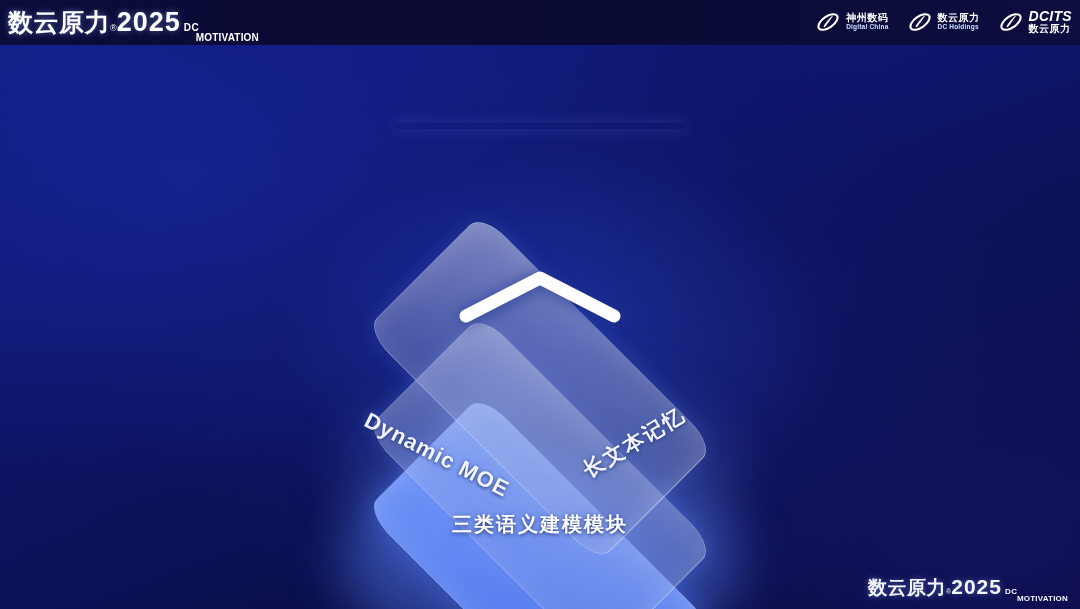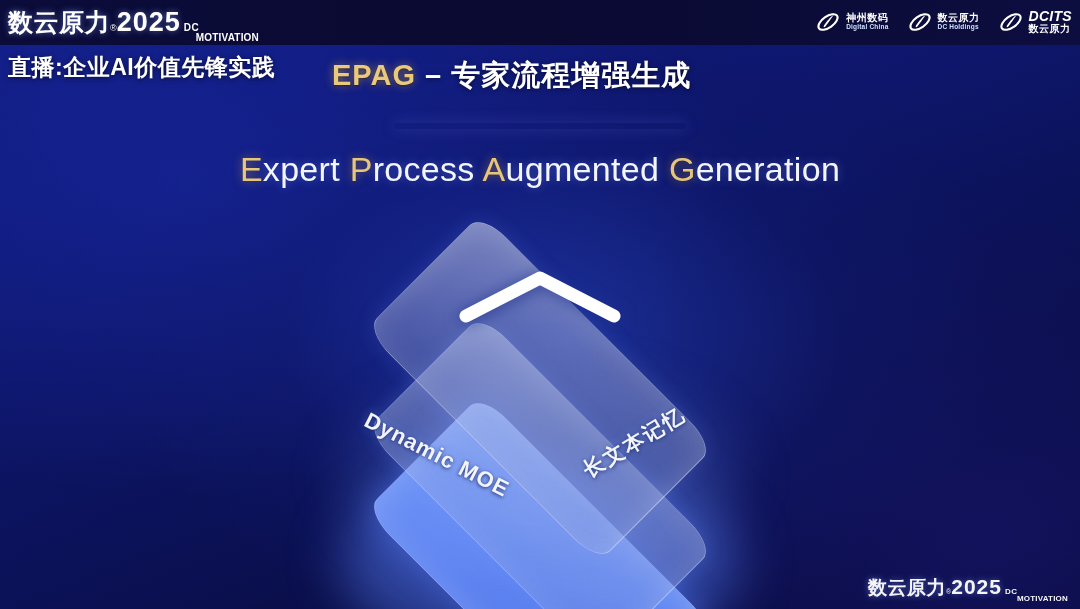--- a/index.html
+++ b/index.html
@@ -250,31 +250,24 @@
           </svg>
       </span>
       <span class="p-txt">
         <span class="p-big">DCITS</span>
         <span class="p-cn">数云原力</span>
       </span>
     </div>
 
   </div>
 
-  <div id="live-title">直播:企业AI价值先锋实践</div>
-
-  <div id="main-title">
-    <span class="gold">EPAG</span><span class="wht"> – </span><span class="wht">专家流程增强生成</span>
-  </div>
+
 
   <div id="divider"></div>
 
-  <div id="subtitle">
-    <span class="gold">E</span><span class="wht">xpert</span><span class="wht"> </span><span class="gold">P</span><span class="wht">rocess</span><span class="wht"> </span><span class="gold">A</span><span class="wht">ugmented</span><span class="wht"> </span><span class="gold">G</span><span class="wht">eneration</span>
-  </div>
 
   <div id="stack">
 
     <div class="lay-glow" id="glow-bot"></div>
     <div class="layer" id="layer-bot"></div>
 
     <div class="lay-glow" id="glow-mid"></div>
     <div class="layer" id="layer-mid"></div>
 
     <div class="layer" id="layer-top"></div>
@@ -283,20 +276,21 @@
       <svg viewBox="0 0 176 62">
         <path d="M14 50 L88 12 L162 50" fill="none" stroke="#ffffff" stroke-width="13" stroke-linecap="round" stroke-linejoin="round"></path>
       </svg>
     </div>
 
 
     <div class="plate-label" id="label-moe">Dynamic MOE</div>
 
     <div class="plate-label" id="label-mem">长文本记忆</div>
 
+    <div class="plate-label" id="label-bot">三类语义建模模块</div>
   </div>
 
   <div id="watermark" class="logo-lockup">
     <span class="logo-cn">数云原力</span>
     <span class="logo-reg">®</span>
     <span class="logo-year">2025</span>
     <span class="logo-dc">
       <span class="l1">DC</span>
       <span class="l2">MOTIVATION</span>
     </span>

